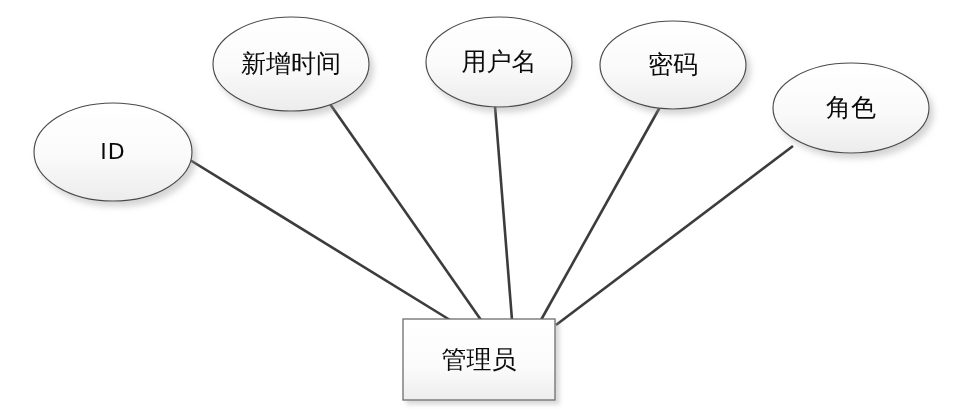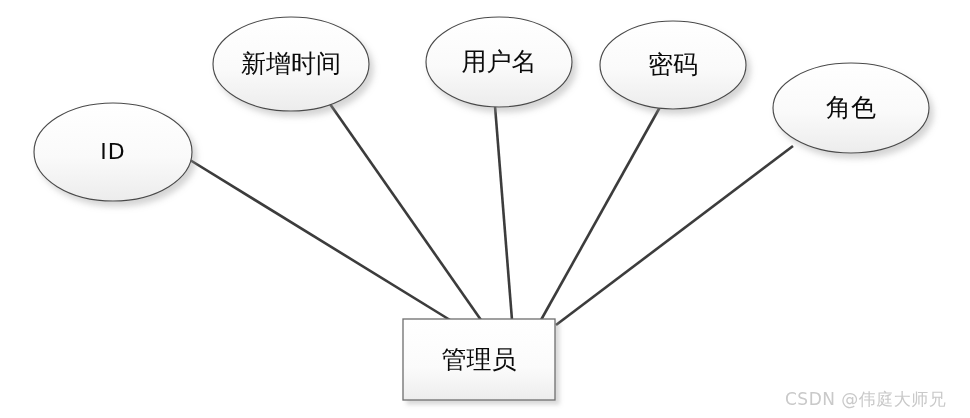--- a/index.html
+++ b/index.html
@@ -107,15 +107,14 @@
       <ellipse class="shape-fill shape-stroke" filter="url(#softShadow)" cx="851" cy="108" rx="78" ry="45"></ellipse>
       <text class="node-label label-cjk" x="851" y="109">角色</text>
     </g>
 
     <g>
       <rect class="rect-stroke" fill="url(#rectGrad)" filter="url(#rectShadow)" x="403" y="319" width="152" height="81"></rect>
       <text class="node-label label-cjk" x="479" y="361">管理员</text>
     </g>
   </svg>
 
-  <div class="watermark" style="left:785px; top:388px;">CSDN @伟庭大师兄</div>
 
 </div>
 
 </body></html>

